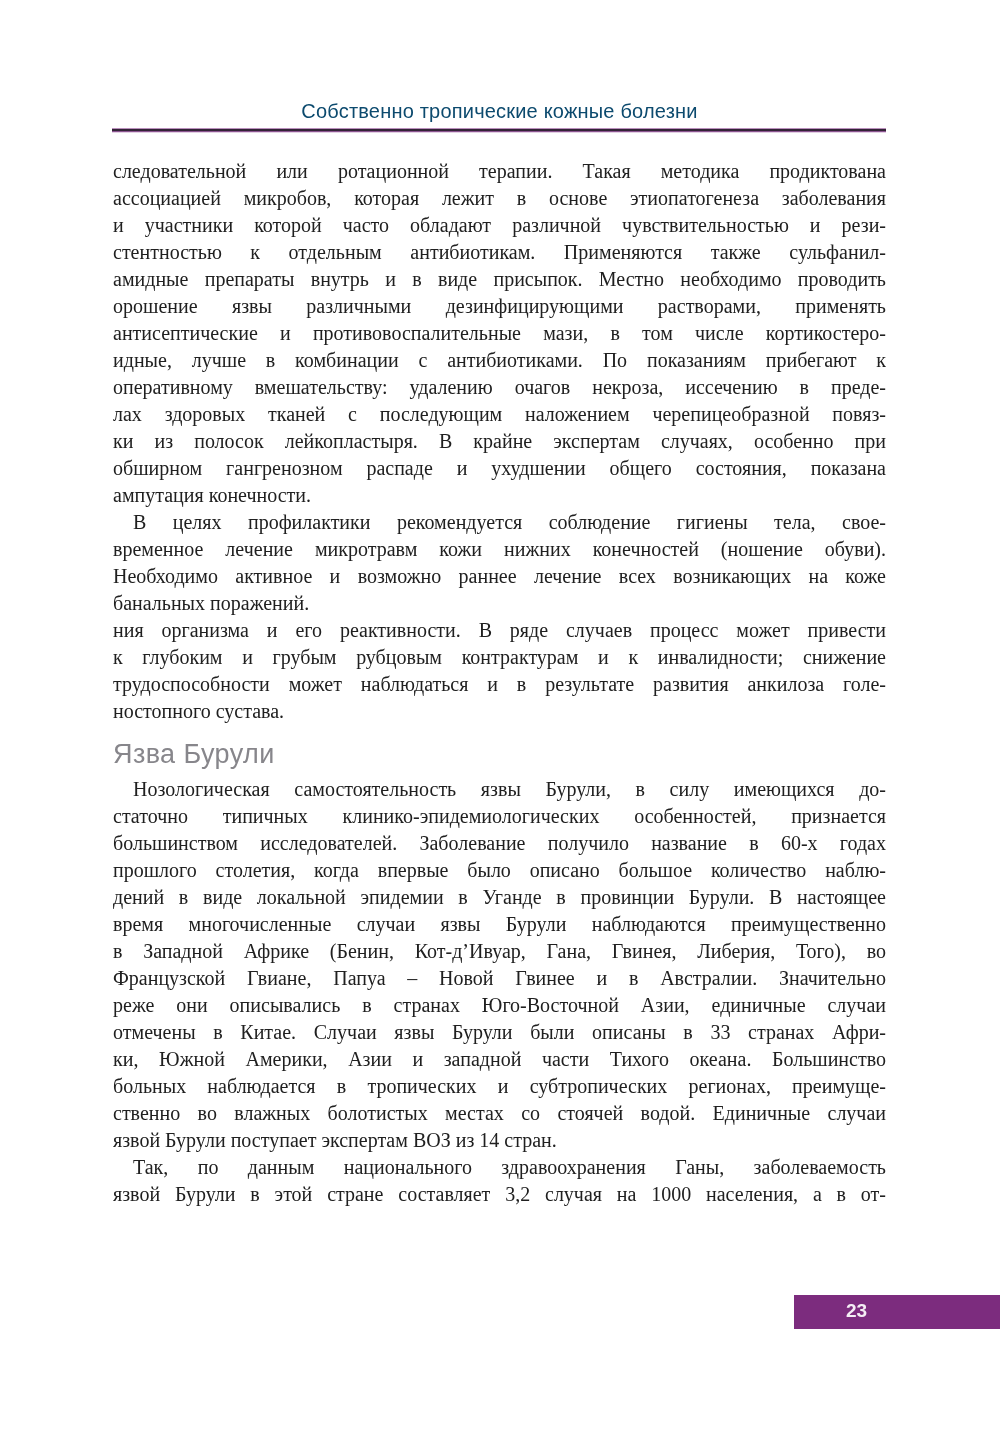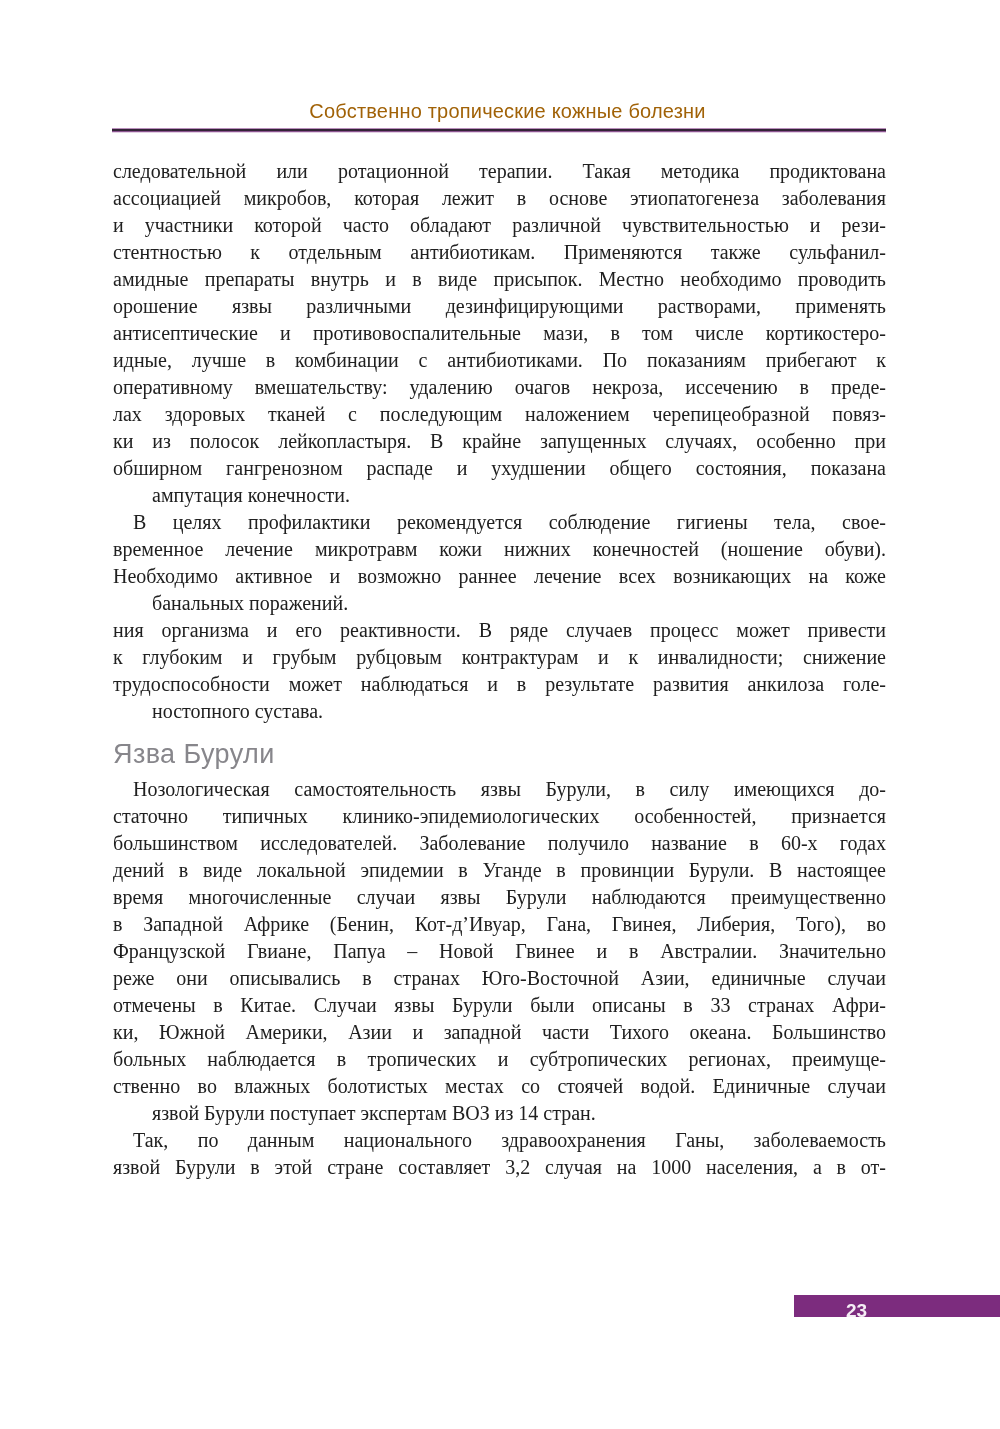--- a/index.html
+++ b/index.html
@@ -8,26 +8,26 @@
     background: #ffffff;
     position: relative;
     overflow: hidden;
   }
   .page {
     position: absolute; inset: 0;
     background: #ffffff;
   }
   .running-header {
     position: absolute;
-    top: 100px; left: 121px; width: 773px;
+    top: 100px; left: 113px; width: 773px;
     text-align: center;
     font-family: "Liberation Sans", "DejaVu Sans", sans-serif;
     font-size: 20px;
     letter-spacing: 0.2px;
-    color: #a16207;
+    color: #0c4a6e;
   }
   .header-rule {
     position: absolute;
     top: 128px; left: 112px; width: 774px; height: 5px;
     background: linear-gradient(to bottom,
       #b98fbc 0%, #b98fbc 18%,
       #332337 18%, #332337 60%,
       #8b5590 60%, #8b5590 80%,
       #e3cfe4 80%, #e3cfe4 100%);
   }
@@ -38,35 +38,35 @@
     font-size: 20px;
     line-height: 27px;
     color: #202020;
   }
   .paragraph { margin: 0; }
   .line {
     text-align: justify;
     text-align-last: justify;
     font-family: Liberation Serif, serif;
   }
-  .line.last { text-align-last: left; margin-left: 39px; }
+  .line.last { text-align-last: left; }
   .line.first { text-indent: 20px; }
   .section-heading {
     font-family: "Liberation Sans", "DejaVu Sans", sans-serif;
     font-size: 27px;
     font-weight: normal;
     letter-spacing: 0.4px;
     color: var(--heading_gray, #87868b);
     line-height: 29px;
     margin: 15px 0 7px 0;
   }
   .page-number-box {
     position: absolute;
     left: 794px; top: 1295px;
-    width: 206px; height: 22px;
+    width: 206px; height: 34px;
     background: var(--accent_purple, #7c2c7e);
   }
   .page-number {
     position: absolute;
     left: 52px; top: 0;
     line-height: 31px;
     font-family: "Liberation Sans", "DejaVu Sans", sans-serif;
     font-size: 19px;
     font-weight: bold;
     color: #f5eef5;
@@ -86,41 +86,42 @@
         <div class="line">следовательной или ротационной терапии. Такая методика продиктована</div>
         <div class="line">ассоциацией микробов, которая лежит в основе этиопатогенеза заболевания</div>
         <div class="line">и участники которой часто обладают различной чувствительностью и рези-</div>
         <div class="line">стентностью к отдельным антибиотикам. Применяются также сульфанил-</div>
         <div class="line">амидные препараты внутрь и в виде присыпок. Местно необходимо проводить</div>
         <div class="line">орошение язвы различными дезинфицирующими растворами, применять</div>
         <div class="line">антисептические и противовоспалительные мази, в том числе кортикостеро-</div>
         <div class="line">идные, лучше в комбинации с антибиотиками. По показаниям прибегают к</div>
         <div class="line">оперативному вмешательству: удалению очагов некроза, иссечению в преде-</div>
         <div class="line">лах здоровых тканей с последующим наложением черепицеобразной повяз-</div>
-        <div class="line">ки из полосок лейкопластыря. В крайне запущенных случаях, особенно при</div>
+        <div class="line">ки из полосок лейкопластыря. В крайне экспертам случаях, особенно при</div>
         <div class="line">обширном гангренозном распаде и ухудшении общего состояния, показана</div>
         <div class="line last">ампутация конечности.</div>
       </div>
       <div class="paragraph">
         <div class="line first">В целях профилактики рекомендуется соблюдение гигиены тела, свое-</div>
         <div class="line">временное лечение микротравм кожи нижних конечностей (ношение обуви).</div>
         <div class="line">Необходимо активное и возможно раннее лечение всех возникающих на коже</div>
         <div class="line last">банальных поражений.</div>
       </div>
       <div class="paragraph">
         <div class="line">ния организма и его реактивности. В ряде случаев процесс может привести</div>
         <div class="line">к глубоким и грубым рубцовым контрактурам и к инвалидности; снижение</div>
         <div class="line">трудоспособности может наблюдаться и в результате развития анкилоза голе-</div>
         <div class="line last">ностопного сустава.</div>
       </div>
       <h2 class="section-heading">Язва Бурули</h2>
       <div class="paragraph">
         <div class="line first">Нозологическая самостоятельность язвы Бурули, в силу имеющихся до-</div>
         <div class="line">статочно типичных клинико-эпидемиологических особенностей, признается</div>
         <div class="line">большинством исследователей. Заболевание получило название в 60-х годах</div>
+        <div class="line">прошлого столетия, когда впервые было описано большое количество наблю-</div>
         <div class="line">дений в виде локальной эпидемии в Уганде в провинции Бурули. В настоящее</div>
         <div class="line">время многочисленные случаи язвы Бурули наблюдаются преимущественно</div>
         <div class="line">в Западной Африке (Бенин, Кот-д’Ивуар, Гана, Гвинея, Либерия, Того), во</div>
         <div class="line">Французской Гвиане, Папуа – Новой Гвинее и в Австралии. Значительно</div>
         <div class="line">реже они описывались в странах Юго-Восточной Азии, единичные случаи</div>
         <div class="line">отмечены в Китае. Случаи язвы Бурули были описаны в 33 странах Афри-</div>
         <div class="line">ки, Южной Америки, Азии и западной части Тихого океана. Большинство</div>
         <div class="line">больных наблюдается в тропических и субтропических регионах, преимуще-</div>
         <div class="line">ственно во влажных болотистых местах со стоячей водой. Единичные случаи</div>
         <div class="line last">язвой Бурули поступает экспертам ВОЗ из 14 стран.</div>

